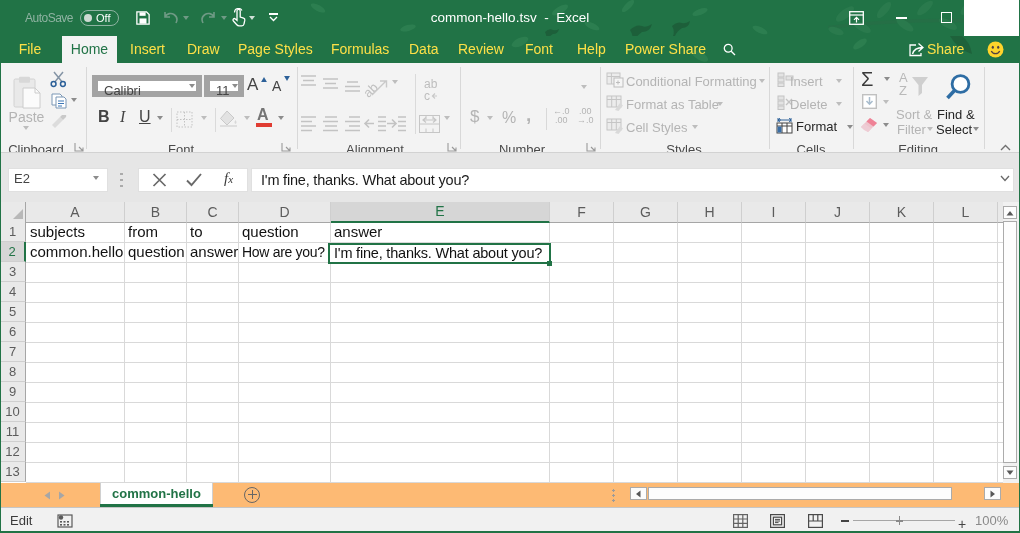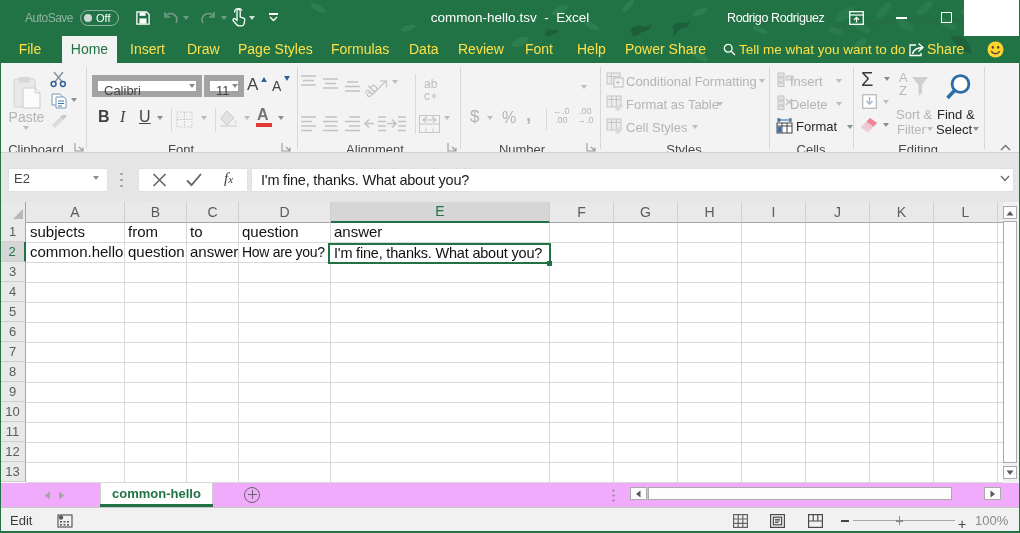--- a/index.html
+++ b/index.html
@@ -33,21 +33,21 @@
 
   
   #grid { left:0; top:202px; width:1020px; height:281px; background:#fff; overflow:hidden; }
   .colhdr { position:absolute; top:0; height:21px; background:#e9e9e9; border-right:1px solid #cfcfcf; border-bottom:1px solid #a6a6a6; color:#5c5c5c; font-size:14px; text-align:center; line-height:20px; }
   .rowhdr { position:absolute; left:0; width:26px; height:20px; background:#e9e9e9; border-right:1px solid #a6a6a6; border-bottom:1px solid #cfcfcf; color:#5c5c5c; font-size:13px; text-align:center; line-height:20px; }
   .vline { position:absolute; top:21px; width:1px; background:#d9d9d9; }
   .hline { position:absolute; left:26px; height:1px; background:#d9d9d9; }
   .cell { position:absolute; font-size:15px; color:#111; line-height:20px; white-space:nowrap; }
 
   
-  #tabbar { left:0; top:483px; width:1020px; height:24px; background:#f0abfc; overflow:hidden; }
+  #tabbar { left:0; top:483px; width:1020px; height:24px; background:#fdba74; overflow:hidden; }
 
   
   #status { left:0; top:507px; width:1020px; height:26px; background:#f1f1f1; border-top:1px solid #c6c6c6; }
   #grnline { left:0; top:531px; width:1020px; height:2px; background:#217346; }
 </style>
 </head>
 <body>
 <div id="app">
   <div id="titlebar" class="abs">
 
@@ -104,21 +104,20 @@
       <path d="M6 8 V3 a1.6 1.6 0 0 1 3.2 0 V9 l3.4 1.2 a1.8 1.8 0 0 1 1.2 2 L13 16 a2.2 2.2 0 0 1 -2.2 1.8 H8 a3 3 0 0 1 -2.2-1 L2.4 13 a1.4 1.4 0 0 1 2-2 L6 12.4 Z" fill="none" stroke="#fff" stroke-width="1.3"></path>
       <path d="M3.5 4.5 a4 4 0 0 1 7.5-2" fill="none" stroke="#fff" stroke-width="1.1"></path>
     </svg>
     <div class="abs caret" style="left:249px; top:16px; border-top-color:#cfe0d7;"></div>
 
     <div class="abs" style="left:269px; top:13px; width:9px; height:1.5px; background:#fff;"></div>
     <svg class="abs" style="left:269px; top:16px;" width="9" height="6" viewBox="0 0 9 6">
       <path d="M1 1 l3.5 3.5 L8 1" fill="none" stroke="#fff" stroke-width="1.3"></path>
     </svg>
     <div class="abs tb-txt" style="left:0; width:1020px; text-align:center; font-size:13.5px;">common-hello.tsv&nbsp; -&nbsp; Excel</div>
-    <div class="abs tb-txt" style="left:727px; font-size:12.5px; letter-spacing:-0.4px;">Rodrigo Rodriguez</div>
 
     <svg class="abs" style="left:849px; top:11px;" width="15" height="14" viewBox="0 0 15 14">
       <rect x="0.7" y="0.7" width="13.6" height="12.6" fill="none" stroke="#fff" stroke-width="1.3"></rect>
       <path d="M0.7 4 H14.3" stroke="#fff" stroke-width="1.2"></path>
       <path d="M7.5 11.5 V6.5 M5 8.8 l2.5-2.5 L10 8.8" fill="none" stroke="#fff" stroke-width="1.2"></path>
     </svg>
 
     <div class="abs" style="left:896px; top:17px; width:11px; height:1.5px; background:#fff;"></div>
 
     <div class="abs" style="left:941px; top:12px; width:11px; height:11px; border:1.2px solid #fff;"></div>
@@ -144,21 +143,20 @@
     <div class="tab" style="left:331px;">Formulas</div>
     <div class="tab" style="left:409px;">Data</div>
     <div class="tab" style="left:458px;">Review</div>
     <div class="tab" style="left:525px;">Font</div>
     <div class="tab" style="left:577px;">Help</div>
     <div class="tab" style="left:625px;">Power Share</div>
     <svg class="abs" style="left:723px; top:7px;" width="13" height="13" viewBox="0 0 13 13">
       <circle cx="5.2" cy="5.2" r="3.9" fill="none" stroke="#fff" stroke-width="1.3"></circle>
       <path d="M8.2 8.2 L12 12" stroke="#fff" stroke-width="1.3"></path>
     </svg>
-    <div class="tab" style="left:739px; font-size:13.5px;">Tell me what you want to do</div>
 
     <svg class="abs" style="left:908px; top:6px;" width="17" height="15" viewBox="0 0 17 15">
       <path d="M10.5 1.5 L15 5.5 L10.5 9.5 M15 5.5 C8 5.5 5.5 8 4.5 12" fill="none" stroke="#fff" stroke-width="1.3"></path>
       <path d="M8 3 H2 V13.5 H13 V11" fill="none" stroke="#fff" stroke-width="1.3"></path>
     </svg>
     <div class="tab" style="left:927px;">Share</div>
 
     <svg class="abs" style="left:987px; top:5px;" width="17" height="17" viewBox="0 0 17 17">
       <circle cx="8.5" cy="8.5" r="8" fill="#ffd42b"></circle>
       <ellipse cx="5.8" cy="6.2" rx="1.1" ry="1.5" fill="#514044"></ellipse>

